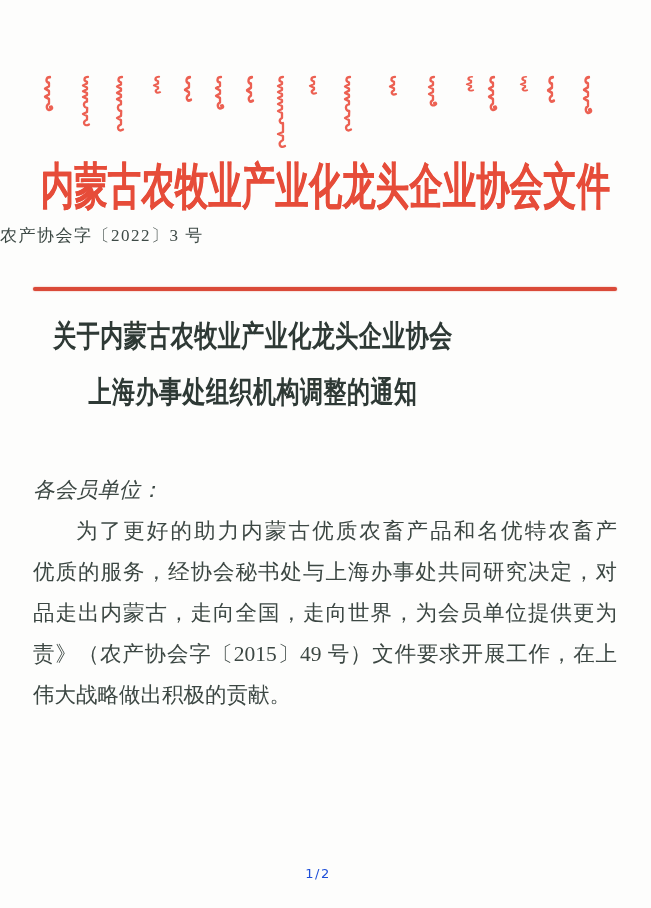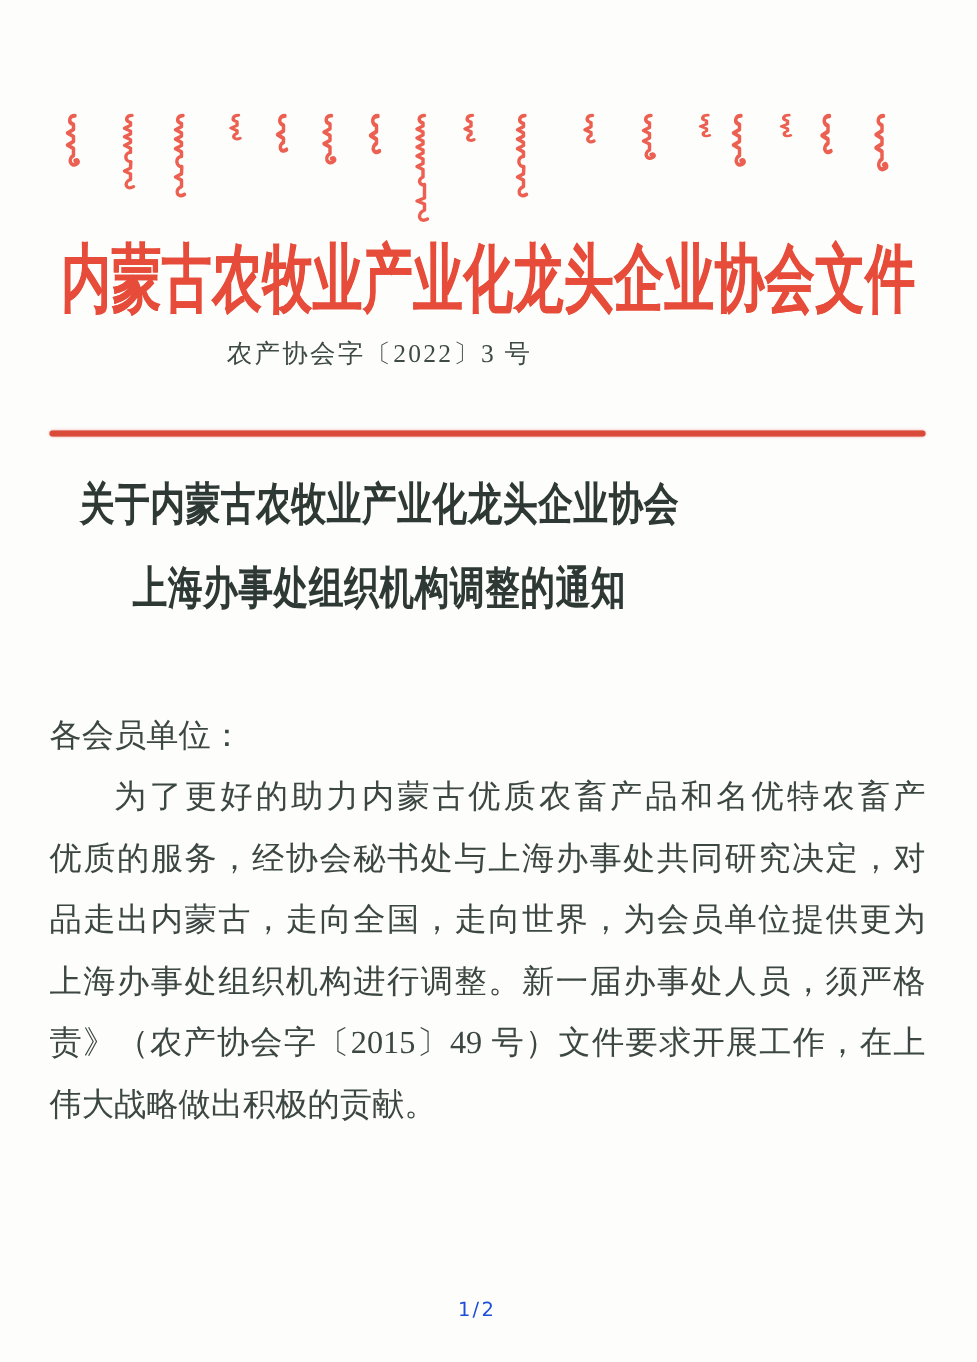--- a/index.html
+++ b/index.html
@@ -42,21 +42,20 @@
     transform-origin: 50% 0;
     text-shadow: 0.4px 0 0 var(--header-red, #e64c39);
   }
 
   
   .doc-number {
     position: absolute;
     top: 224px;
     left: 0;
     width: 506px;
-    text-align: center;
     font-size: 17px;
     letter-spacing: 1.5px;
     color: #3e4a46;
   }
 
   .divider {
     position: absolute;
     top: 287px;
     left: 33px;
     width: 584px;
@@ -87,20 +86,21 @@
     top: 470px;
     left: 33px;
     width: 584px;
     font-size: 21.5px;
     color: #3c4743;
   }
   .salutation {
     height: 41px;
     line-height: 41px;
     text-align: left;
+    font-style: italic;
   }
   .para-line {
     height: 41px;
     line-height: 41px;
     text-align: justify;
     text-align-last: justify;
   }
   .para-line.indent { padding-left: 43px; }
   .para-line.last { text-align-last: left; }
 
@@ -182,20 +182,19 @@
   <div class="divider"></div>
 
   <div class="doc-title line1">关于内蒙古农牧业产业化龙头企业协会</div>
   <div class="doc-title line2">上海办事处组织机构调整的通知</div>
 
   <div class="body-block">
     <div class="salutation">各会员单位：</div>
     <div class="para-line indent">为了更好的助力内蒙古优质农畜产品和名优特农畜产</div>
     <div class="para-line">优质的服务，经协会秘书处与上海办事处共同研究决定，对</div>
     <div class="para-line">品走出内蒙古，走向全国，走向世界，为会员单位提供更为</div>
-    <div class="para-line">上海办事处组织机构进行调整。新一届办事处人员，须严格</div>
     <div class="para-line">责》（农产协会字〔2015〕49 号）文件要求开展工作，在上</div>
     <div class="para-line last">伟大战略做出积极的贡献。</div>
   </div>
 
   <div class="page-footer">1/2</div>
 
 </div>
 
 </body></html>

